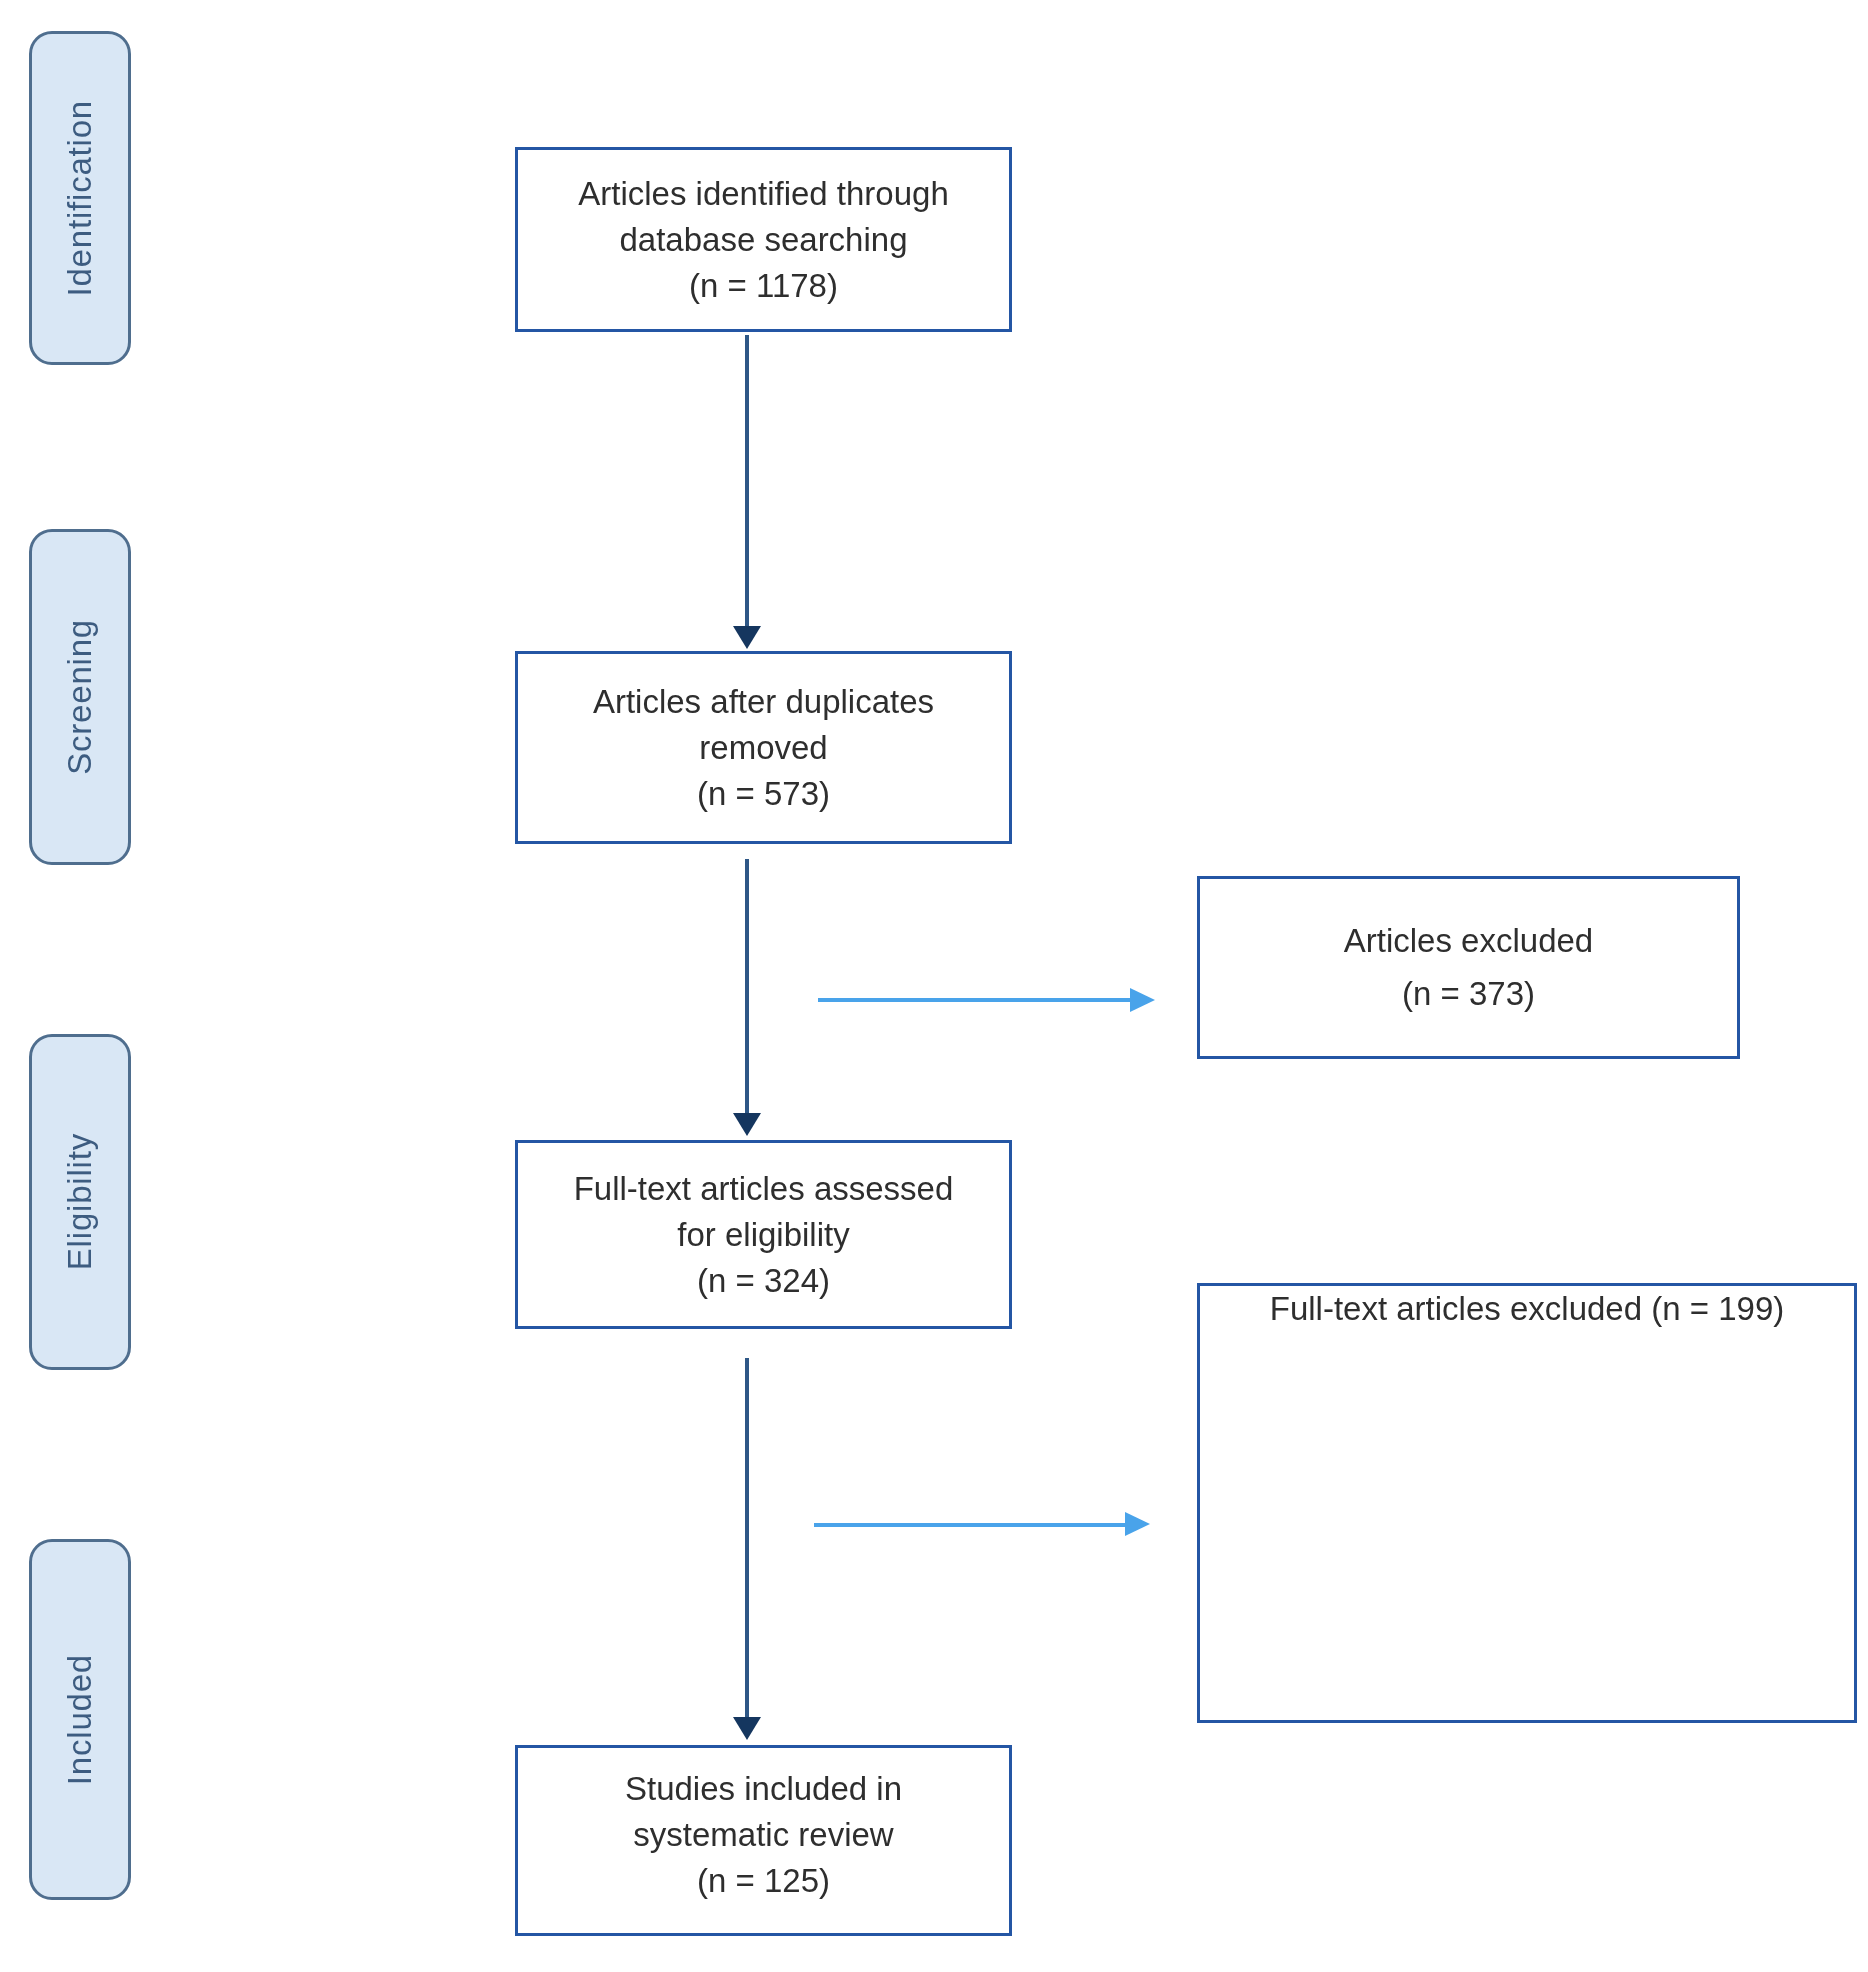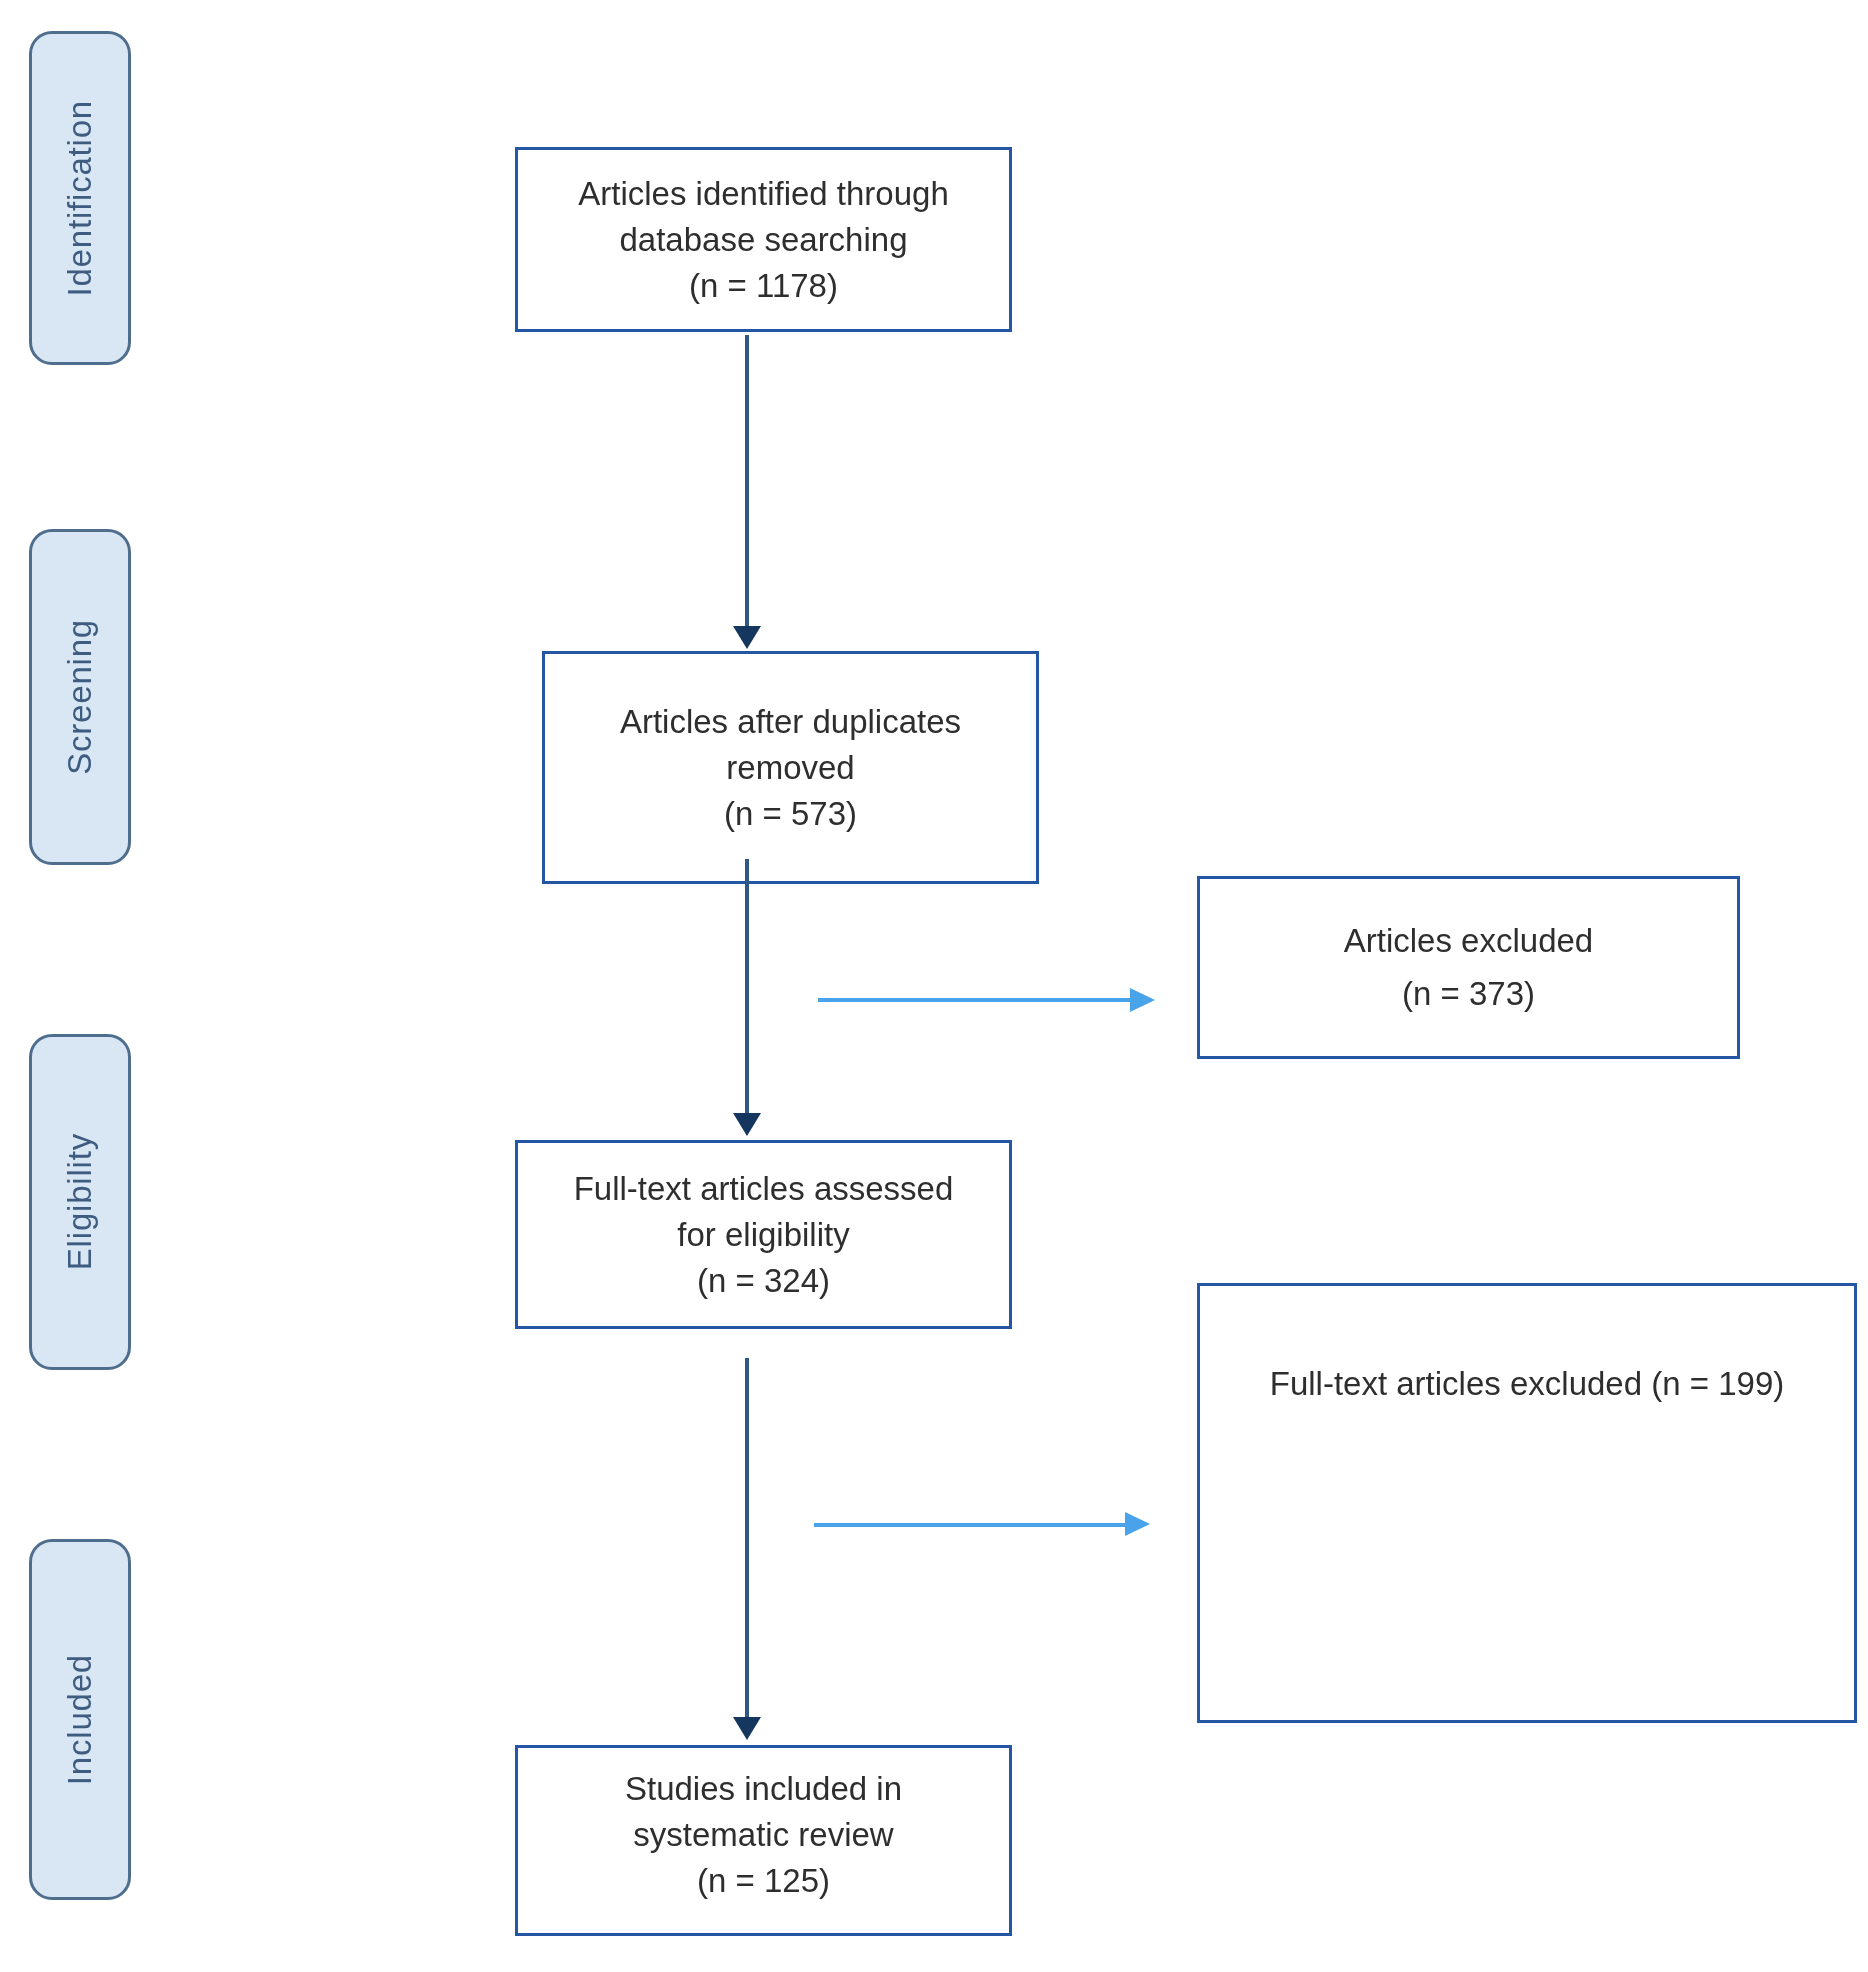--- a/index.html
+++ b/index.html
@@ -53,21 +53,21 @@
     display: flex;
     flex-direction: column;
     align-items: center;
     justify-content: center;
     text-align: center;
     color: #2E2E2E;
     font-size: 33px;
     line-height: 46px;
   }
   #flow-box-1 { top: 147px;  height: 185px; }
-  #flow-box-2 { top: 651px;  height: 233px; margin-left: 27px; }
+  #flow-box-2 { top: 651px;  height: 193px; }
   #flow-box-3 { top: 1140px; height: 189px; }
   #flow-box-4 { top: 1745px; height: 191px; justify-content: flex-start; padding-top: 18px; }
 
   .flowbox div { white-space: nowrap; }
 
   
   .exclbox {
     position: absolute;
     left: 1197px;
     background: #ffffff;
@@ -87,21 +87,20 @@
     text-align: center;
     line-height: 46px;
     gap: 7px;
   }
   #excl-box-2 {
     width: 660px;
     top: 1283px;
     height: 440px;
   }
   #excl-box-2 .excl-title {
-    margin-top: 75px;
     text-align: center;
     line-height: 46px;
     white-space: nowrap;
   }
   #excl-box-2 .excl-items {
     margin-top: 75px;
     padding-left: 33px;
     line-height: 53px;
     text-align: left;
   }

